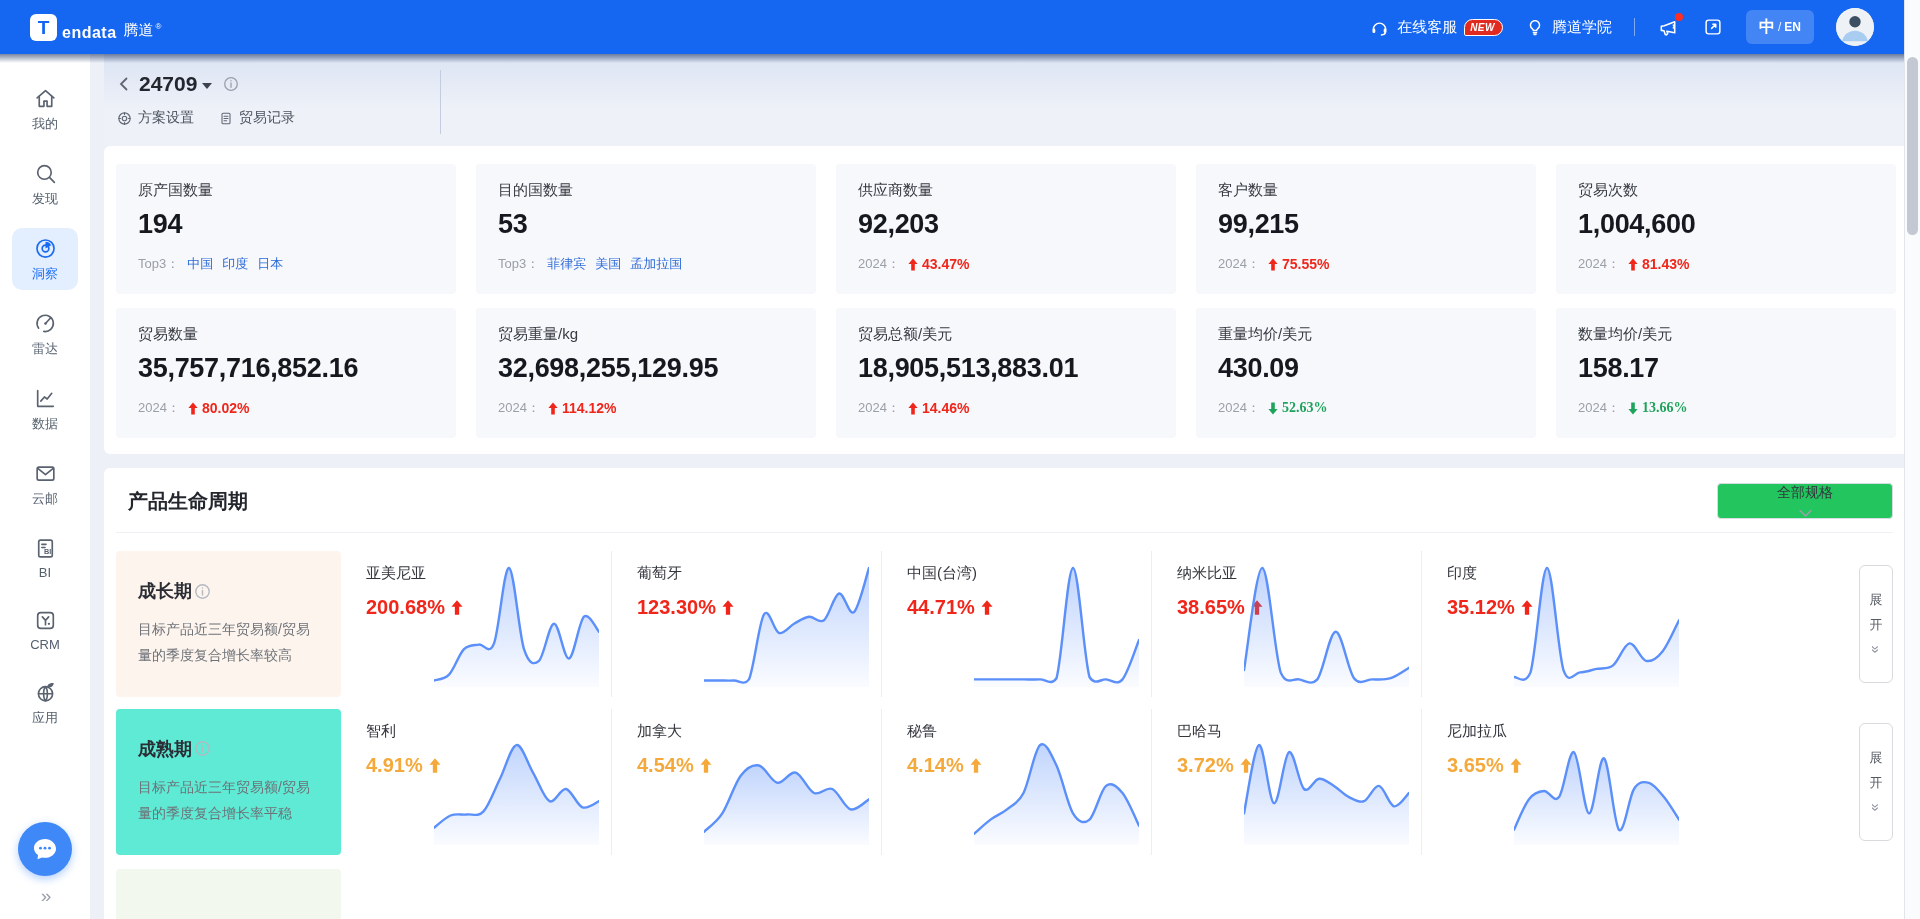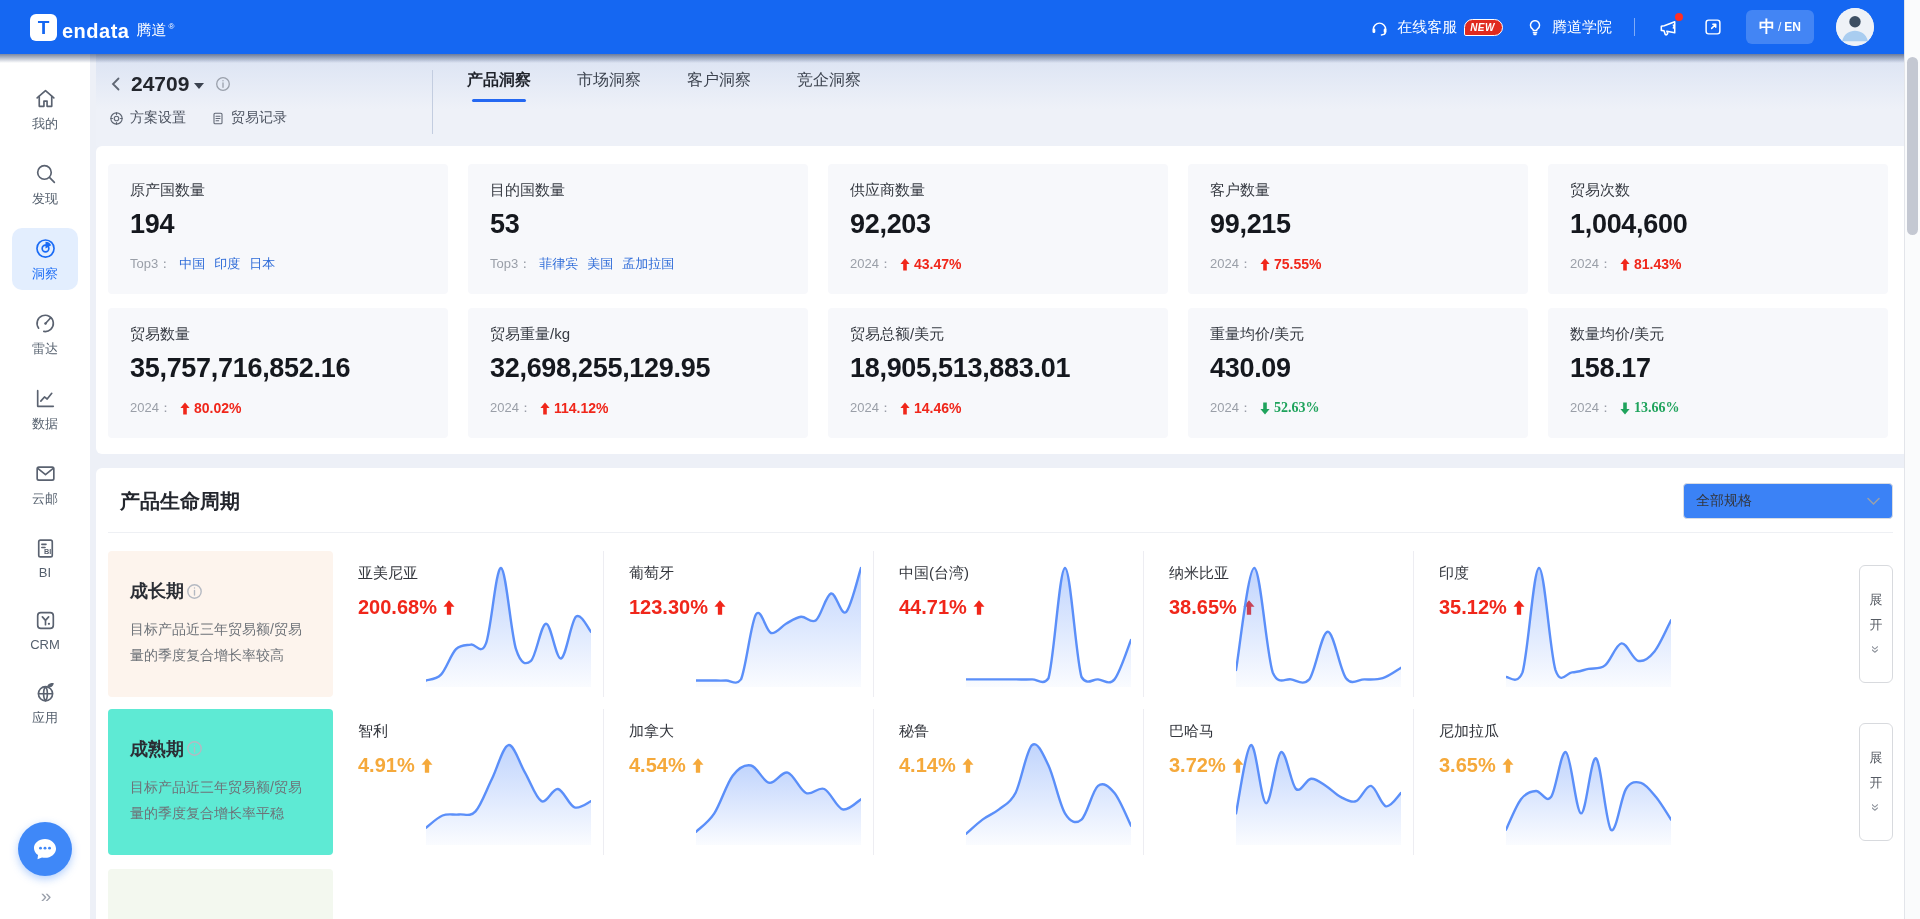--- a/index.html
+++ b/index.html
@@ -8,21 +8,21 @@
 
   
   .navbar { position:fixed; top:0; left:0; width:1920px; height:54px; background:#1567f2;
     display:flex; align-items:center; justify-content:space-between; padding:0 46px 0 30px; z-index:10; }
   .navbar-shadow { position:fixed; top:54px; left:0; width:1920px; height:9px;
     background:linear-gradient(180deg,rgba(15,38,86,.55),rgba(15,38,86,0)); z-index:9; pointer-events:none; }
   .brand { display:flex; align-items:flex-end; gap:2px; cursor:pointer; }
   .brand-mark { width:27px; height:27px; background:#fff; border-radius:6px; display:flex;
     align-items:center; justify-content:center; margin-right:3px; }
   .brand-mark span { color:#1567f2; font-weight:bold; font-size:19px; line-height:1; }
-  .brand-name { color:#fff; font-size:20px; font-weight:bold; letter-spacing:.5px; line-height:1; }
+  .brand-name { color:#fff; font-size:16px; font-weight:bold; letter-spacing:.5px; line-height:1; }
   .brand-cn { color:#fff; font-size:15px; margin:0 0 1px 5px; }
   .brand-reg { color:#fff; font-size:8px; margin-bottom:10px; }
   .nav-right { display:flex; align-items:center; gap:22px; color:#fff; font-size:15px; }
   .nav-item { display:flex; align-items:center; gap:7px; cursor:pointer; }
   .nav-ic svg, .nav-ic-btn svg { display:block; }
   .new-badge { background:#e02a1f; border:1px solid #fff; color:#fff; font-size:10px; font-weight:bold;
     font-style:italic; padding:2px 7px 2px 5px; border-radius:9px 9px 9px 2px; letter-spacing:.5px; }
   .nav-divider { width:1px; height:18px; background:rgba(255,255,255,.45); }
   .nav-ic-btn { position:relative; cursor:pointer; }
   .red-dot { position:absolute; top:-3px; right:-3px; width:8px; height:8px; border-radius:50%; background:#ff2e22; }
@@ -51,21 +51,21 @@
   .sb-item svg { display:block; }
   .sb-label { font-size:13px; color:#55606e; }
   .sb-item.active { background:#e3eefe; color:#1a6bf5; }
   .sb-item.active .sb-label { color:#1a6bf5; }
   .sb-bottom { margin-top:auto; display:flex; flex-direction:column; align-items:center; gap:9px; }
   .chat-fab { width:54px; height:54px; border-radius:50%; background:#3f88f8; display:flex;
     align-items:center; justify-content:center; cursor:pointer; box-shadow:0 3px 8px rgba(63,136,248,.4); }
   .sb-collapse { color:#9aa0ab; font-size:19px; cursor:pointer; letter-spacing:-2px; }
 
   
-  .main { flex:1; padding:0 11px 0 6px; overflow:hidden; }
+  .main { flex:1; padding:0 11px 0 14px; overflow:hidden; }
 
   
   .page-header { height:92px; display:flex; align-items:stretch; padding:14px 0 0 12px;
     background:linear-gradient(180deg,#dbe3f3 0%, #eef1f8 60%, #eef1f8 100%); }
   .ph-left { width:318px; padding-top:4px; }
   .scheme-row { display:flex; align-items:center; gap:7px; }
   .back-btn { color:#5f6673; cursor:pointer; display:flex; }
   .scheme-id { font-size:21px; font-weight:bold; color:#23262d; cursor:pointer; display:flex; align-items:center; gap:5px; }
   .caret-down { width:0; height:0; border-left:5px solid transparent; border-right:5px solid transparent;
     border-top:6px solid #3c4350; margin-top:3px; }
@@ -98,23 +98,23 @@
   .yoy b { font-weight:bold; }
   .yoy.up { color:#f0261a; }
   .yoy.down { color:#1fa35c;font-family:Liberation Serif, serif; }
   .yoy svg { display:block; }
 
   
   .lifecycle-panel { background:#fff; border-radius:6px; margin-top:14px; padding:15px 16px 0 12px; height:460px; }
   .lc-header { display:flex; align-items:center; justify-content:space-between; padding:0 0 13px 12px;
     border-bottom:1px solid #eef0f4; }
   .lc-title { font-size:20px; font-weight:bold; color:#23262d; }
-  .lc-select { width:210px; height:36px; border:1px solid #d8dce3; border-radius:4px; background:#3b82f6;
+  .lc-select { width:176px; height:36px; border:1px solid #d8dce3; border-radius:4px; background:#22c55e;
     display:flex; align-items:center; justify-content:space-between; padding:0 12px; font-size:14px;
-    color:#33363d; cursor:pointer; }
+    color:#33363d; cursor:pointer;flex-direction:column; }
   .lc-select svg { color:#9aa0ab; }
   .lc-row { display:flex; align-items:stretch; margin-top:18px; }
   .lc-row.r2 { margin-top:12px; }
   .lc-label { width:225px; flex-shrink:0; border-radius:4px; padding:28px 22px; }
   .lc-label.peach { background:#fdf4ed; }
   .lc-label.cream { background:#5eead4; }
   .lc-label.green { background:#f3f8ef; }
   .lc-stage { font-size:18px; font-weight:bold; color:#2b2e35; display:flex; align-items:center; gap:2px; }
   .lc-stage .info-ic { margin-left:0; }
   .lc-desc { font-size:14px; color:#6d7278; line-height:1.85; margin-top:14px; }
@@ -344,26 +344,20 @@
                   <rect x="6" y="4" width="12" height="16" rx="1.6"></rect>
                   <path d="M9 8.5h6 M9 12h6 M9 15.5h4"></path>
                 </svg>
               </span>
               <span class="">贸易记录</span>
             </div>
           </div>
       </div>
       <div class="ph-divider"></div>
       <div class="ph-right">
-        <div class="tabs">
-            <div class="tab active">产品洞察</div>
-            <div class="tab">市场洞察</div>
-            <div class="tab">客户洞察</div>
-            <div class="tab">竞企洞察</div>
-          </div>
       </div>
     </div>
 
     <section class="stats-panel">
       <div class="stats-row">
           <div class="stat-card">
             <div class="stat-label">原产国数量</div>
             <div class="stat-value">194</div>
             <div class="stat-footer">
               <span class="stat-prefix">Top3：</span>

